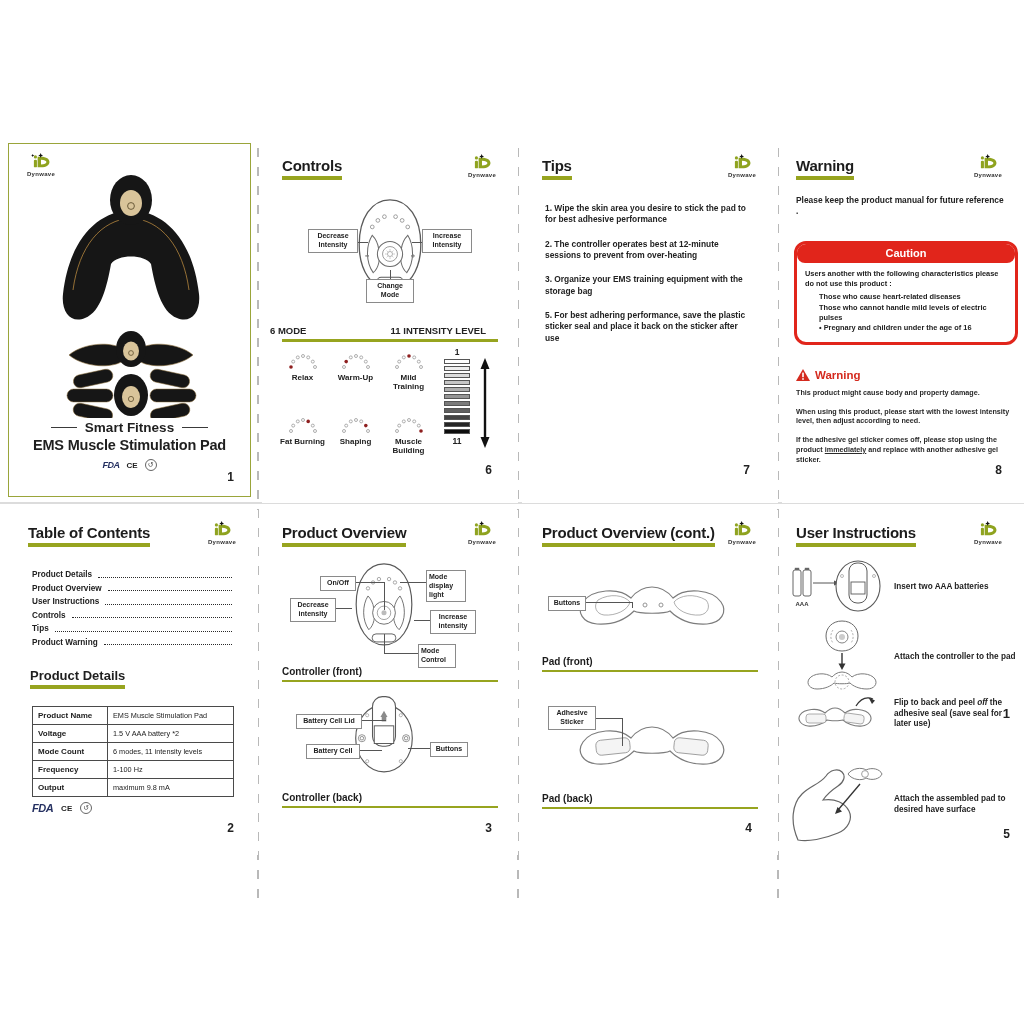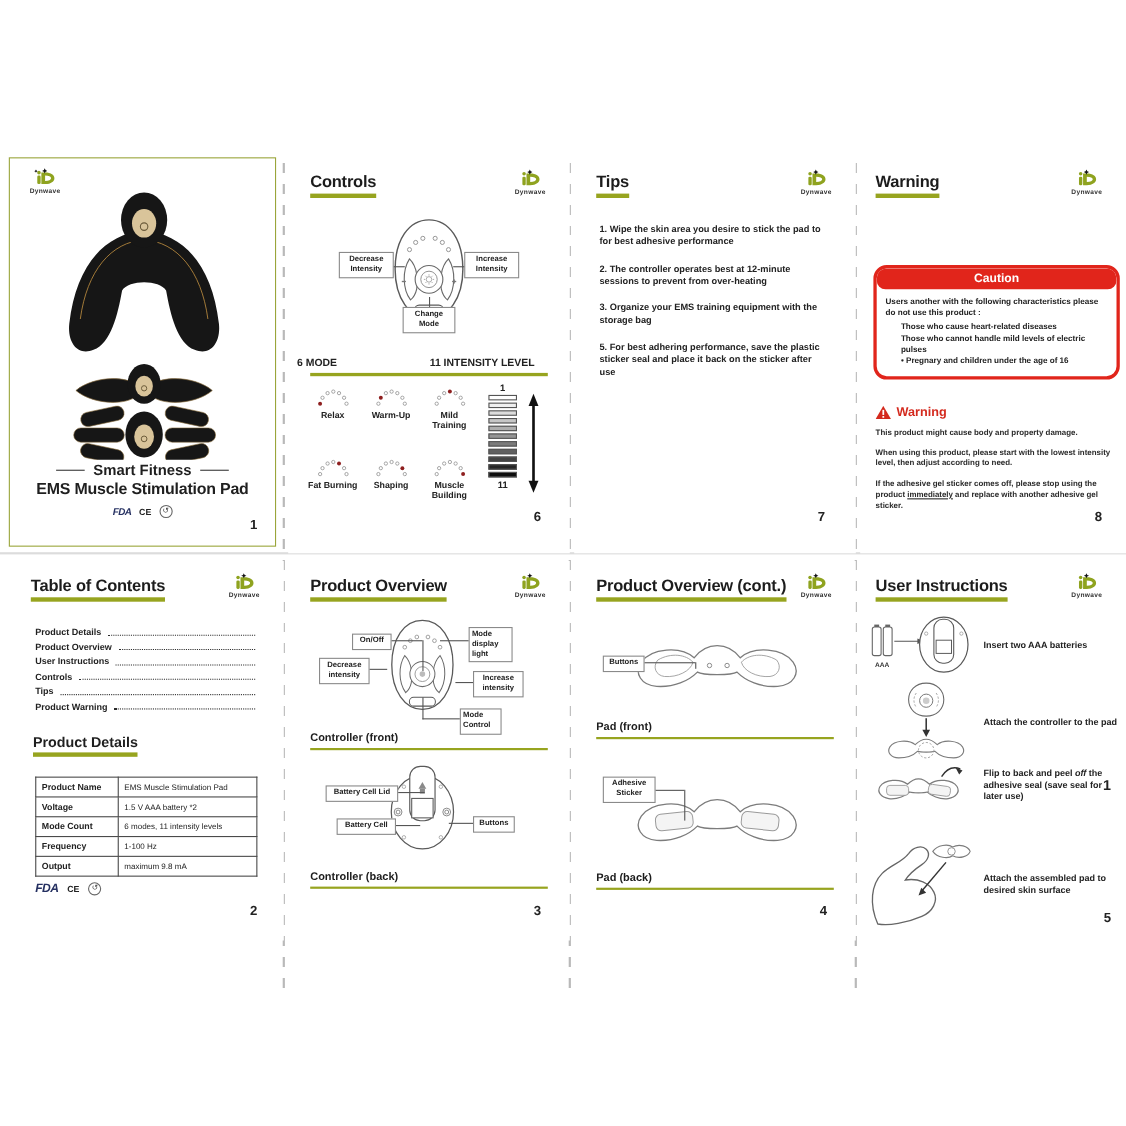--- a/index.html
+++ b/index.html
@@ -339,20 +339,21 @@
   <div class="logo">
     <svg viewBox="0 0 26 20">
       <path d="M9,5 L9,17.5 L13,17.5 C19.5,17.5 23,14.6 23,11.2 C23,7.8 19.5,5 13,5 Z M13,8.4 C17,8.4 19.4,9.6 19.4,11.2 C19.4,12.8 17,14.1 13,14.1 Z" fill="#8fa31f"></path>
       <rect x="4.6" y="8.4" width="3.6" height="9.1" rx="1.4" fill="#8fa31f"></rect>
       <circle cx="6.4" cy="5.2" r="1.9" fill="#8fa31f"></circle>
       <path d="M12.6,0.6 l0.9,1.9 1.9,0.9 -1.9,0.9 -0.9,1.9 -0.9,-1.9 -1.9,-0.9 1.9,-0.9 Z" fill="#141414"></path>
     </svg>
     <div class="logo-word">Dynwave</div>
   </div>
 
+  <div class="warn-intro">Please keep the product manual for future reference .</div>
 
   <div class="caution">
     <div class="caution-head">Caution</div>
     <div class="caution-body">
       <div>Users another with the following characteristics please do not use this product :</div>
       <div class="ci" style="margin-top:4px;">Those who cause heart-related diseases</div>
       <div class="ci">Those who cannot handle mild levels of electric pulses</div>
       <div class="ci">•  Pregnary and children under the age of 16</div>
     </div>
   </div>
@@ -627,16 +628,16 @@
   <div class="step-txt" style="top:188px;"><span>Flip to back and peel </span><span class="it">off</span><span> the adhesive seal (save seal for later use)</span></div>
   <div class="pn" style="right:14px;top:196px;bottom:auto;font-size:13px;">1</div>
 
   <svg style="position:absolute;left:4px;top:252px;" width="100" height="80" viewBox="0 0 100 80">
     <path d="M12,78 C4,60 6,42 16,32 C24,24 34,22 40,14 C44,8 52,6 56,10 C60,14 58,20 52,24 C46,28 41,32 37,38 C49,36 59,41 63,49 C67,57 62,67 52,71 C38,77 22,80 12,78 Z" fill="#fff" stroke="#666" stroke-width="1.2"></path>
     <path d="M62,12 C66,6 76,5 80,8 C86,5 94,7 96,12 C94,17 86,19 80,16 C76,19 66,18 62,12 Z" fill="#fff" stroke="#7c7c7c" stroke-width="1"></path>
     <circle cx="79" cy="12" r="3.4" fill="none" stroke="#888" stroke-width="0.8"></circle>
     <line x1="74" y1="22" x2="52" y2="48" stroke="#333" stroke-width="1.3"></line>
     <polygon points="49,52 51.5,45 56,49.5" fill="#333"></polygon>
   </svg>
-  <div class="step-txt" style="top:284px;">Attach the assembled pad to desired skin surface</div>
+  <div class="step-txt" style="top:284px;">Attach the assembled pad to desired have surface</div>
 
   <div class="pn" style="right:14px;bottom:14px;">5</div>
 </section>
 
 </body></html>

